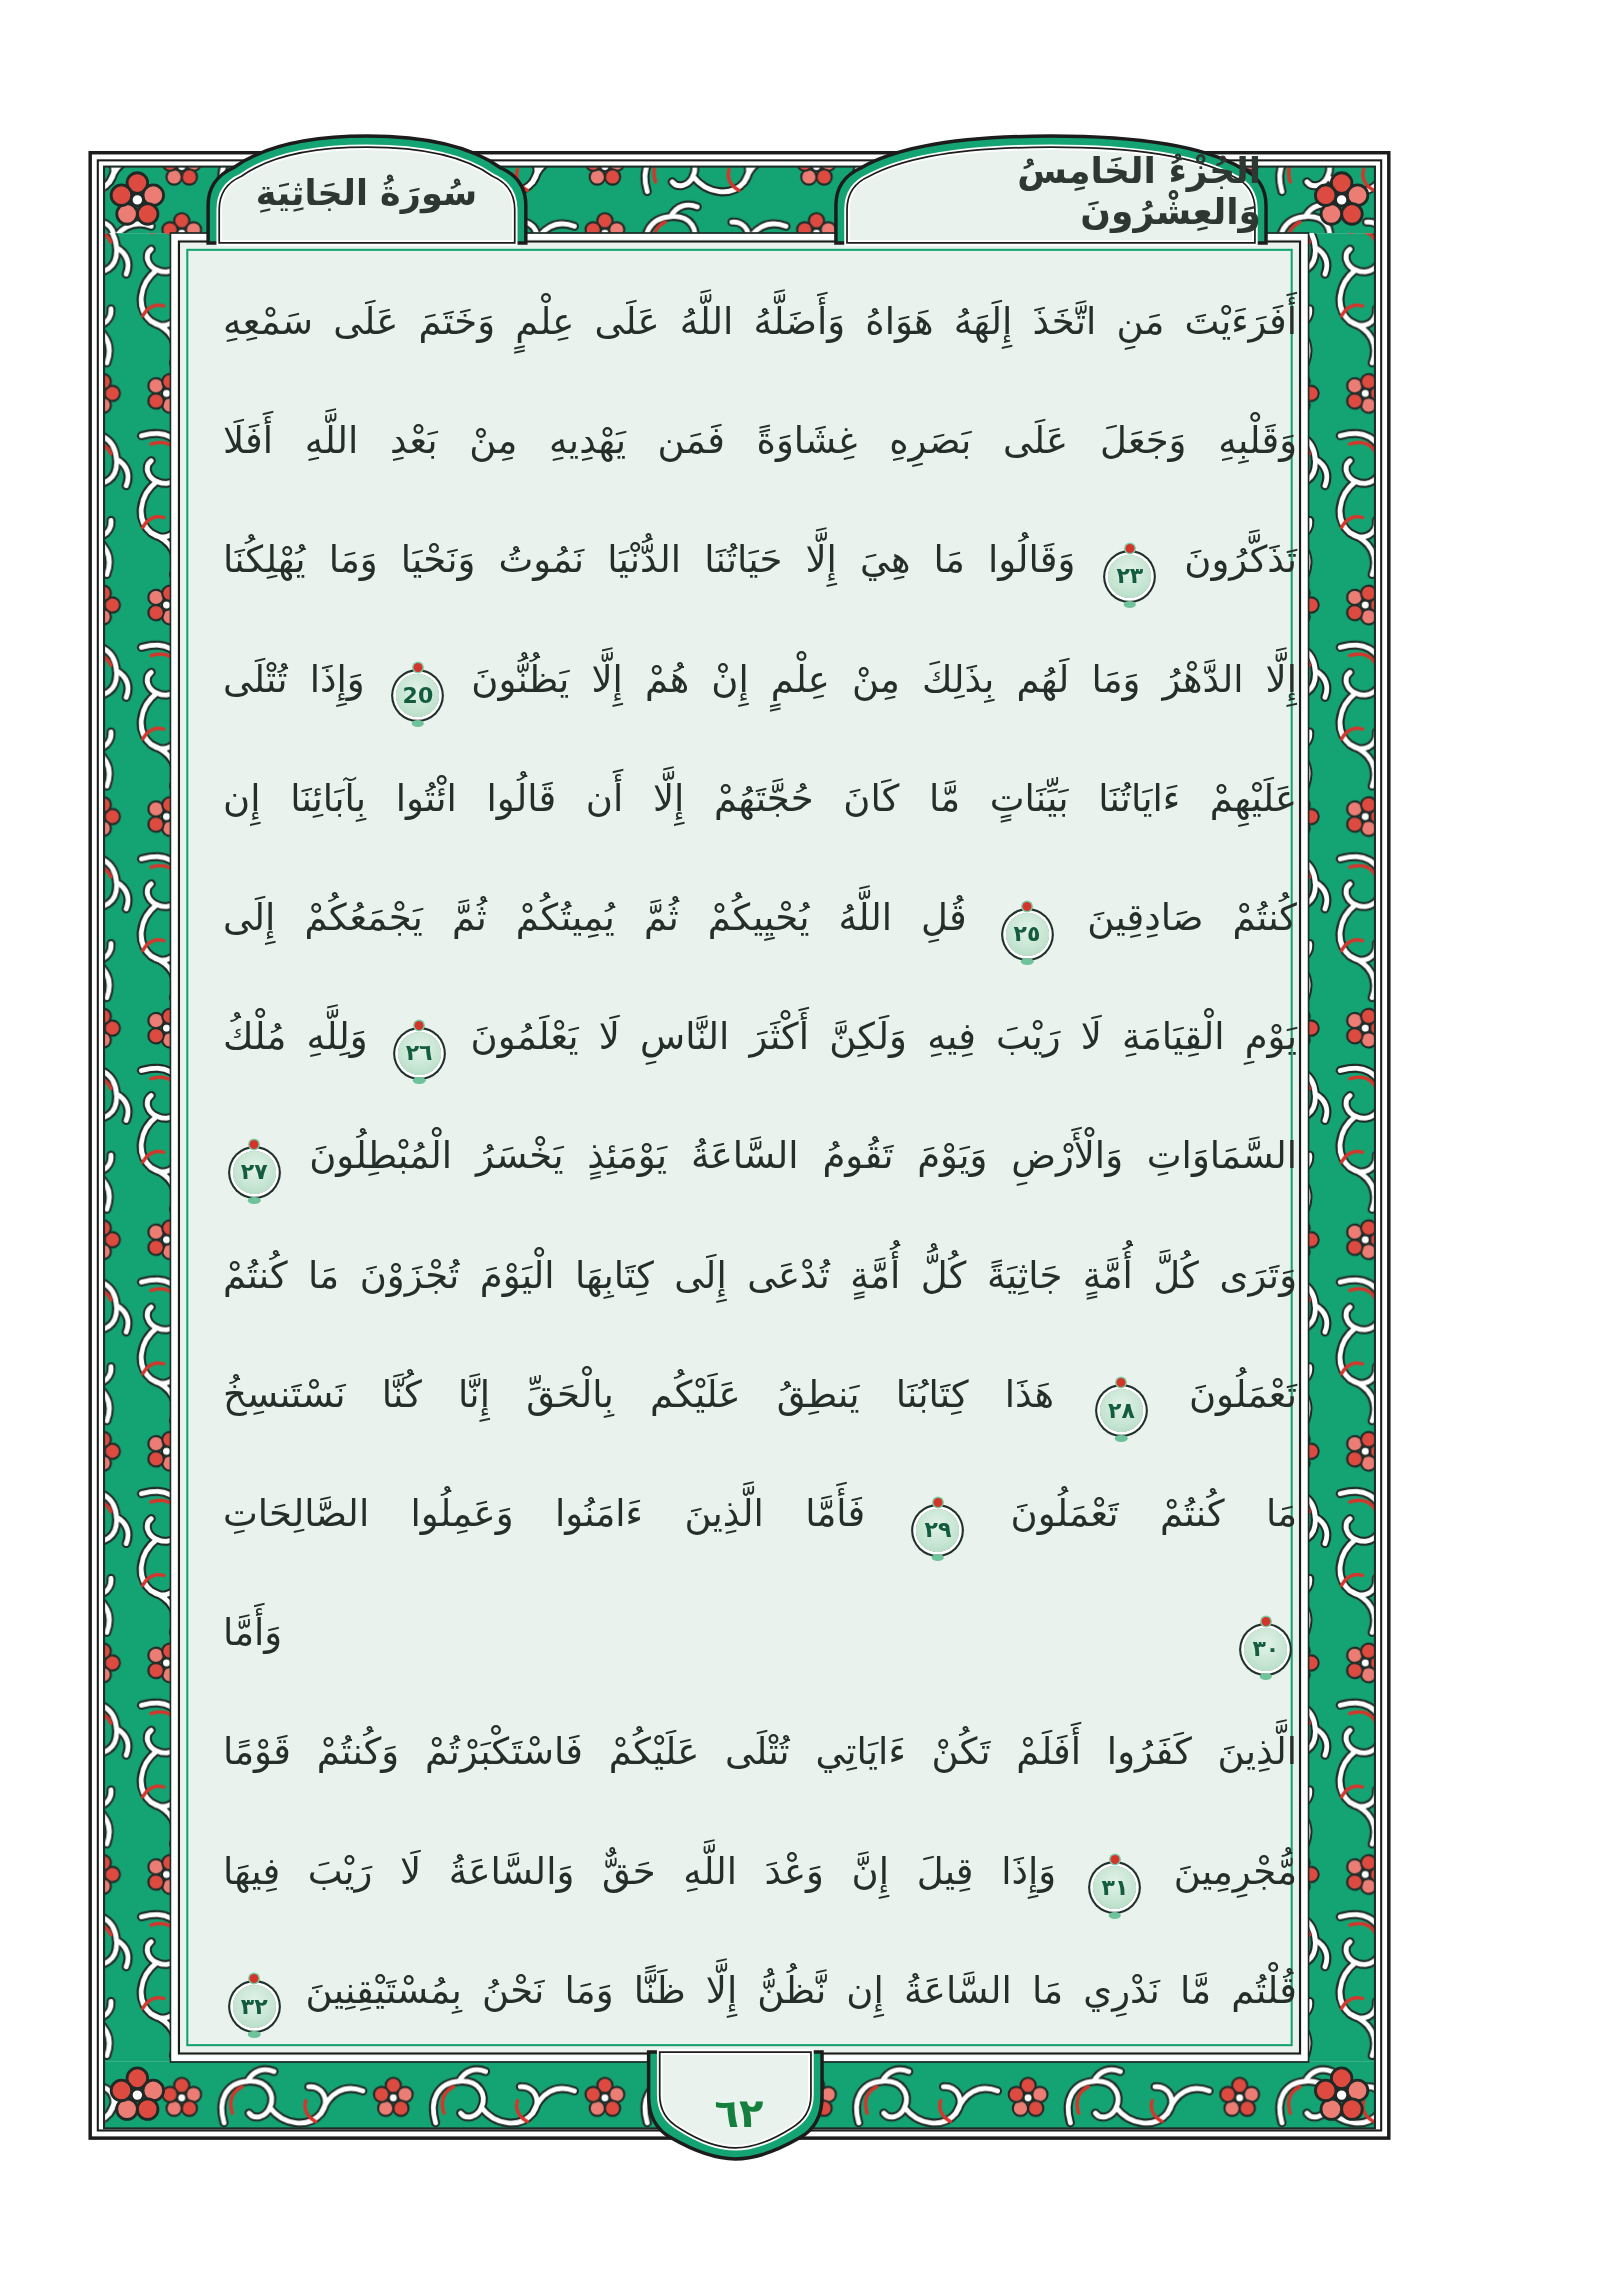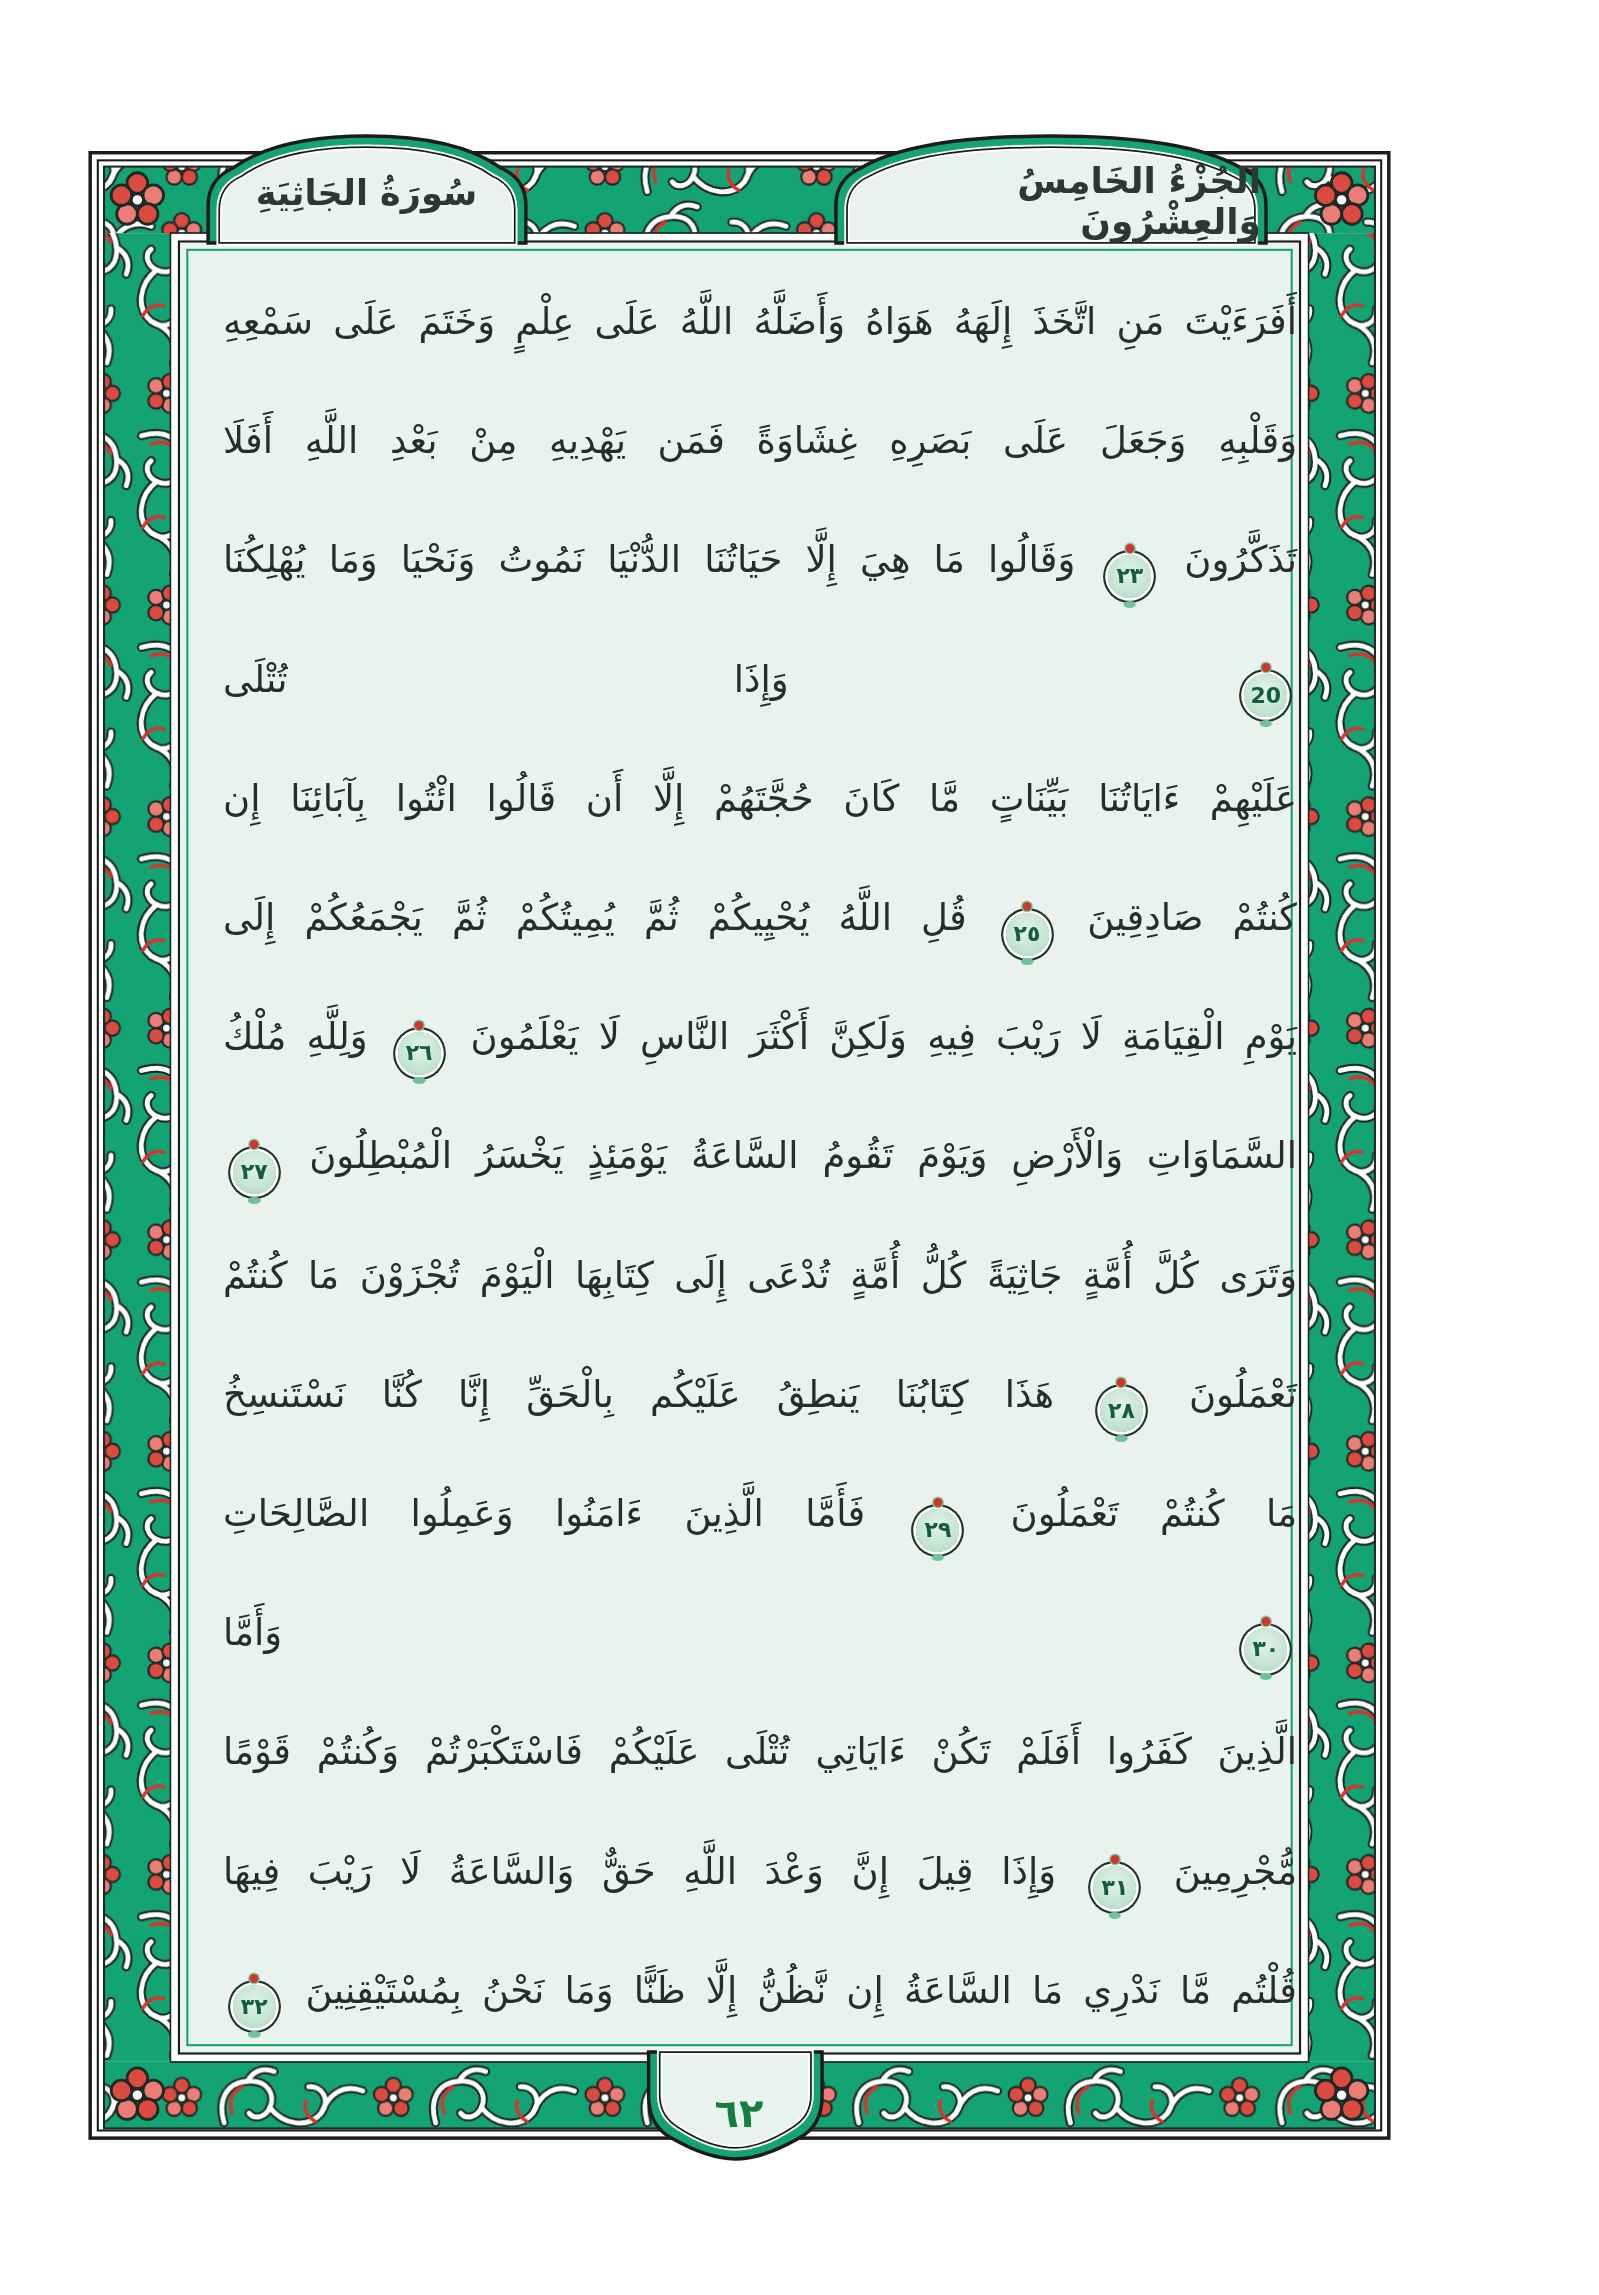--- a/index.html
+++ b/index.html
@@ -3,21 +3,21 @@
 <meta charset="utf-8">
 <style>
   html,body{margin:0;padding:0;}
   body{width:1599px;height:2295px;background:#ffffff;font-family:"DejaVu Sans","DejaVu Serif",sans-serif;}
   .canvas{position:relative;width:1599px;height:2295px;overflow:hidden;background:#ffffff;border-radius:15px;}
   .frame-svg{position:absolute;left:0;top:0;width:1599px;height:2295px;}
 
   .header-label{position:absolute;display:flex;align-items:center;justify-content:center;
     color:#2e3833;font-weight:bold;z-index:5;}
   .header-label.right{left:215px;top:147px;width:303px;height:92px;font-size:35px;}
-  .header-label.center{left:842px;top:144px;width:419px;height:94px;font-size:36px;margin-top:10px;}
+  .header-label.center{left:842px;top:144px;width:419px;height:94px;font-size:36px;}
 
   .page-number{position:absolute;left:651px;top:2076px;width:176px;height:74px;
     display:flex;align-items:center;justify-content:center;
     font-size:40px;color:#15803d;font-weight:bold;z-index:5;}
 
   .text-area{position:absolute;left:203px;top:262px;width:1074px;height:1788px;
     display:flex;flex-direction:column;justify-content:space-between;
     direction:rtl;z-index:4;color:#262e2b;margin-left:20px;}
   .line{width:100%;height:119px;line-height:119px;font-size:37px;
     text-align:justify;text-align-last:justify;text-justify:inter-word;
@@ -140,21 +140,21 @@
   <div class="header-label right">سُورَةُ الجَاثِيَةِ</div>
   <div class="header-label center">الجُزْءُ الخَامِسُ وَالعِشْرُونَ</div>
   <div class="page-number">٦٢</div>
 
   <div class="text-area" dir="rtl">
       <div class="line"><span class="w">أَفَرَءَيْتَ مَنِ اتَّخَذَ إِلَهَهُ هَوَاهُ وَأَضَلَّهُ اللَّهُ عَلَى عِلْمٍ وَخَتَمَ عَلَى سَمْعِهِ</span></div>
       <div class="line"><span class="w">وَقَلْبِهِ وَجَعَلَ عَلَى بَصَرِهِ غِشَاوَةً فَمَن يَهْدِيهِ مِنْ بَعْدِ اللَّهِ أَفَلَا</span></div>
       <div class="line"><span class="w">تَذَكَّرُونَ</span> <span class="ayah">
           <span class="num">٢٣</span>
         </span> <span class="w">وَقَالُوا مَا هِيَ إِلَّا حَيَاتُنَا الدُّنْيَا نَمُوتُ وَنَحْيَا وَمَا يُهْلِكُنَا</span></div>
-      <div class="line"> <span class="ayah">
+      <div class="line"><span class="w">إِلَّا الدَّهْرُ وَمَا لَهُم بِذَلِكَ مِنْ عِلْمٍ إِنْ هُمْ إِلَّا يَظُنُّونَ</span> <span class="ayah">
           <span class="num">20</span>
         </span> <span class="w">وَإِذَا تُتْلَى</span></div>
       <div class="line"><span class="w">عَلَيْهِمْ ءَايَاتُنَا بَيِّنَاتٍ مَّا كَانَ حُجَّتَهُمْ إِلَّا أَن قَالُوا ائْتُوا بِآبَائِنَا إِن</span></div>
       <div class="line"><span class="w">كُنتُمْ صَادِقِينَ</span> <span class="ayah">
           <span class="num">٢٥</span>
         </span> <span class="w">قُلِ اللَّهُ يُحْيِيكُمْ ثُمَّ يُمِيتُكُمْ ثُمَّ يَجْمَعُكُمْ إِلَى</span></div>
       <div class="line"><span class="w">يَوْمِ الْقِيَامَةِ لَا رَيْبَ فِيهِ وَلَكِنَّ أَكْثَرَ النَّاسِ لَا يَعْلَمُونَ</span> <span class="ayah">
           <span class="num">٢٦</span>
         </span> <span class="w">وَلِلَّهِ مُلْكُ</span></div>
       <div class="line"><span class="w">السَّمَاوَاتِ وَالْأَرْضِ وَيَوْمَ تَقُومُ السَّاعَةُ يَوْمَئِذٍ يَخْسَرُ الْمُبْطِلُونَ</span> <span class="ayah">

